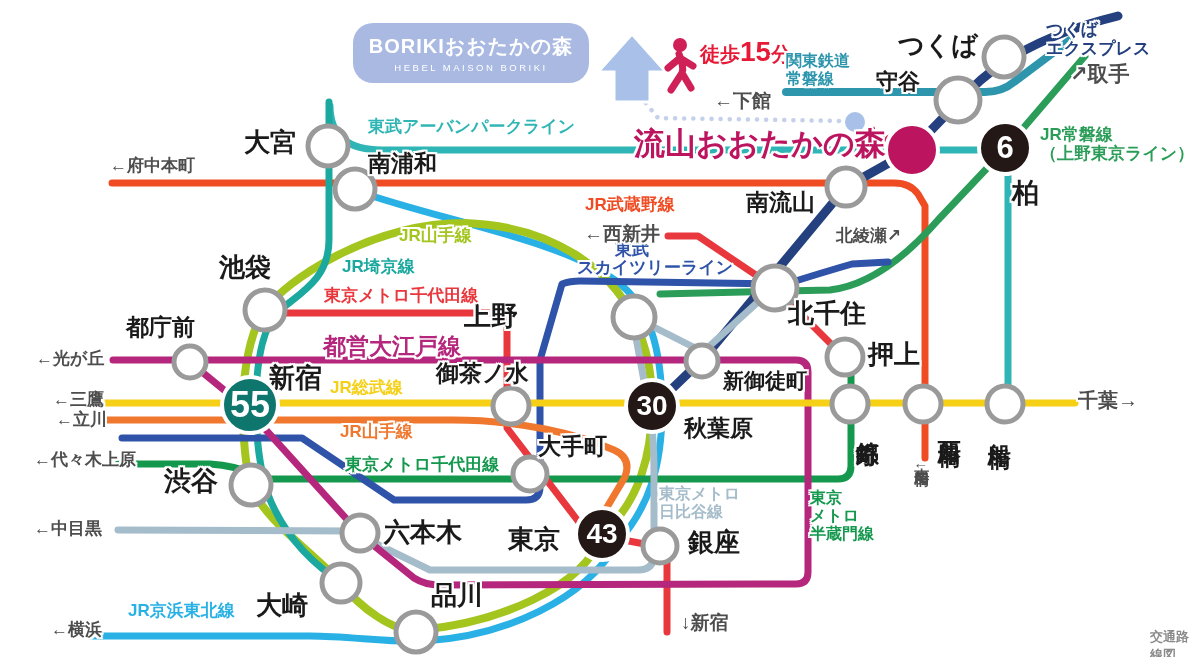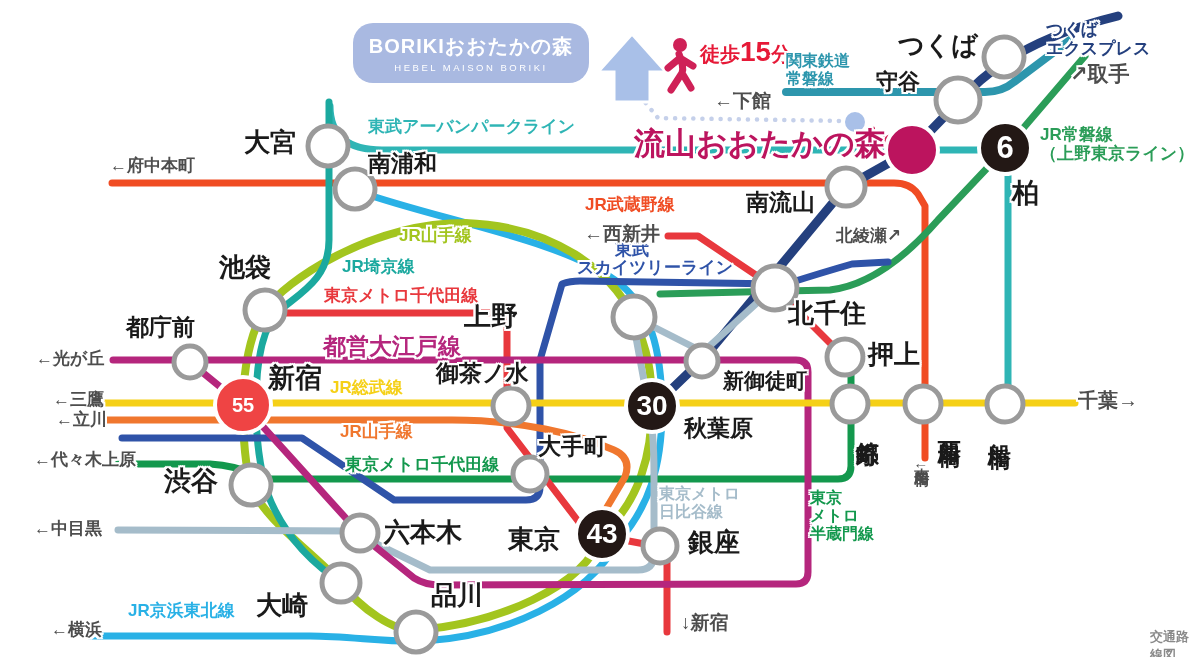--- a/index.html
+++ b/index.html
@@ -156,19 +156,19 @@
       <div class="lbl dir" style="left: 34px; top: 519px; font-size: 17px;">←中目黒</div>
       <div class="lbl dir" style="left: 51px; top: 620px; font-size: 17px;">←横浜</div>
       <div class="lbl dir" style="left: 584px; top: 223px; font-size: 19px;">←西新井</div>
       <div class="lbl dir" style="left: 836px; top: 226px; font-size: 17px;">北綾瀬↗</div>
       <div class="lbl dir vert" style="left: 913px; top: 456px; font-size: 15px;">南船橋↓</div>
       <div class="lbl dir" style="left: 1078px; top: 389px; font-size: 20px;">千葉→</div>
       <div class="lbl dir" style="left: 681px; top: 612px; font-size: 19px;">↓新宿</div>
     </div>
   <div id="badges">
       <div class="badge" style="left: 977px; top: 120px; width: 56px; height: 56px; font-size: 31px; background: rgb(35, 24, 21);">6</div>
-      <div class="badge" style="left: 213px; top: 375px; width: 60px; height: 60px; font-size: 20px; background: #ef4444;">55</div>
+      <div class="badge" style="left: 220px; top: 375px; width: 60px; height: 60px; font-size: 36px; background: #0f766e;">55</div>
       <div class="badge" style="left: 624px; top: 378px; width: 56px; height: 56px; font-size: 28px; background: rgb(35, 24, 21);">30</div>
       <div class="badge" style="left: 574px; top: 506px; width: 56px; height: 56px; font-size: 28px; background: rgb(35, 24, 21);">43</div>
     </div>
 
   <div id="footer-note" style="color: rgb(138, 138, 138);">交通路線図</div>
 </div>
 
 </body></html>

